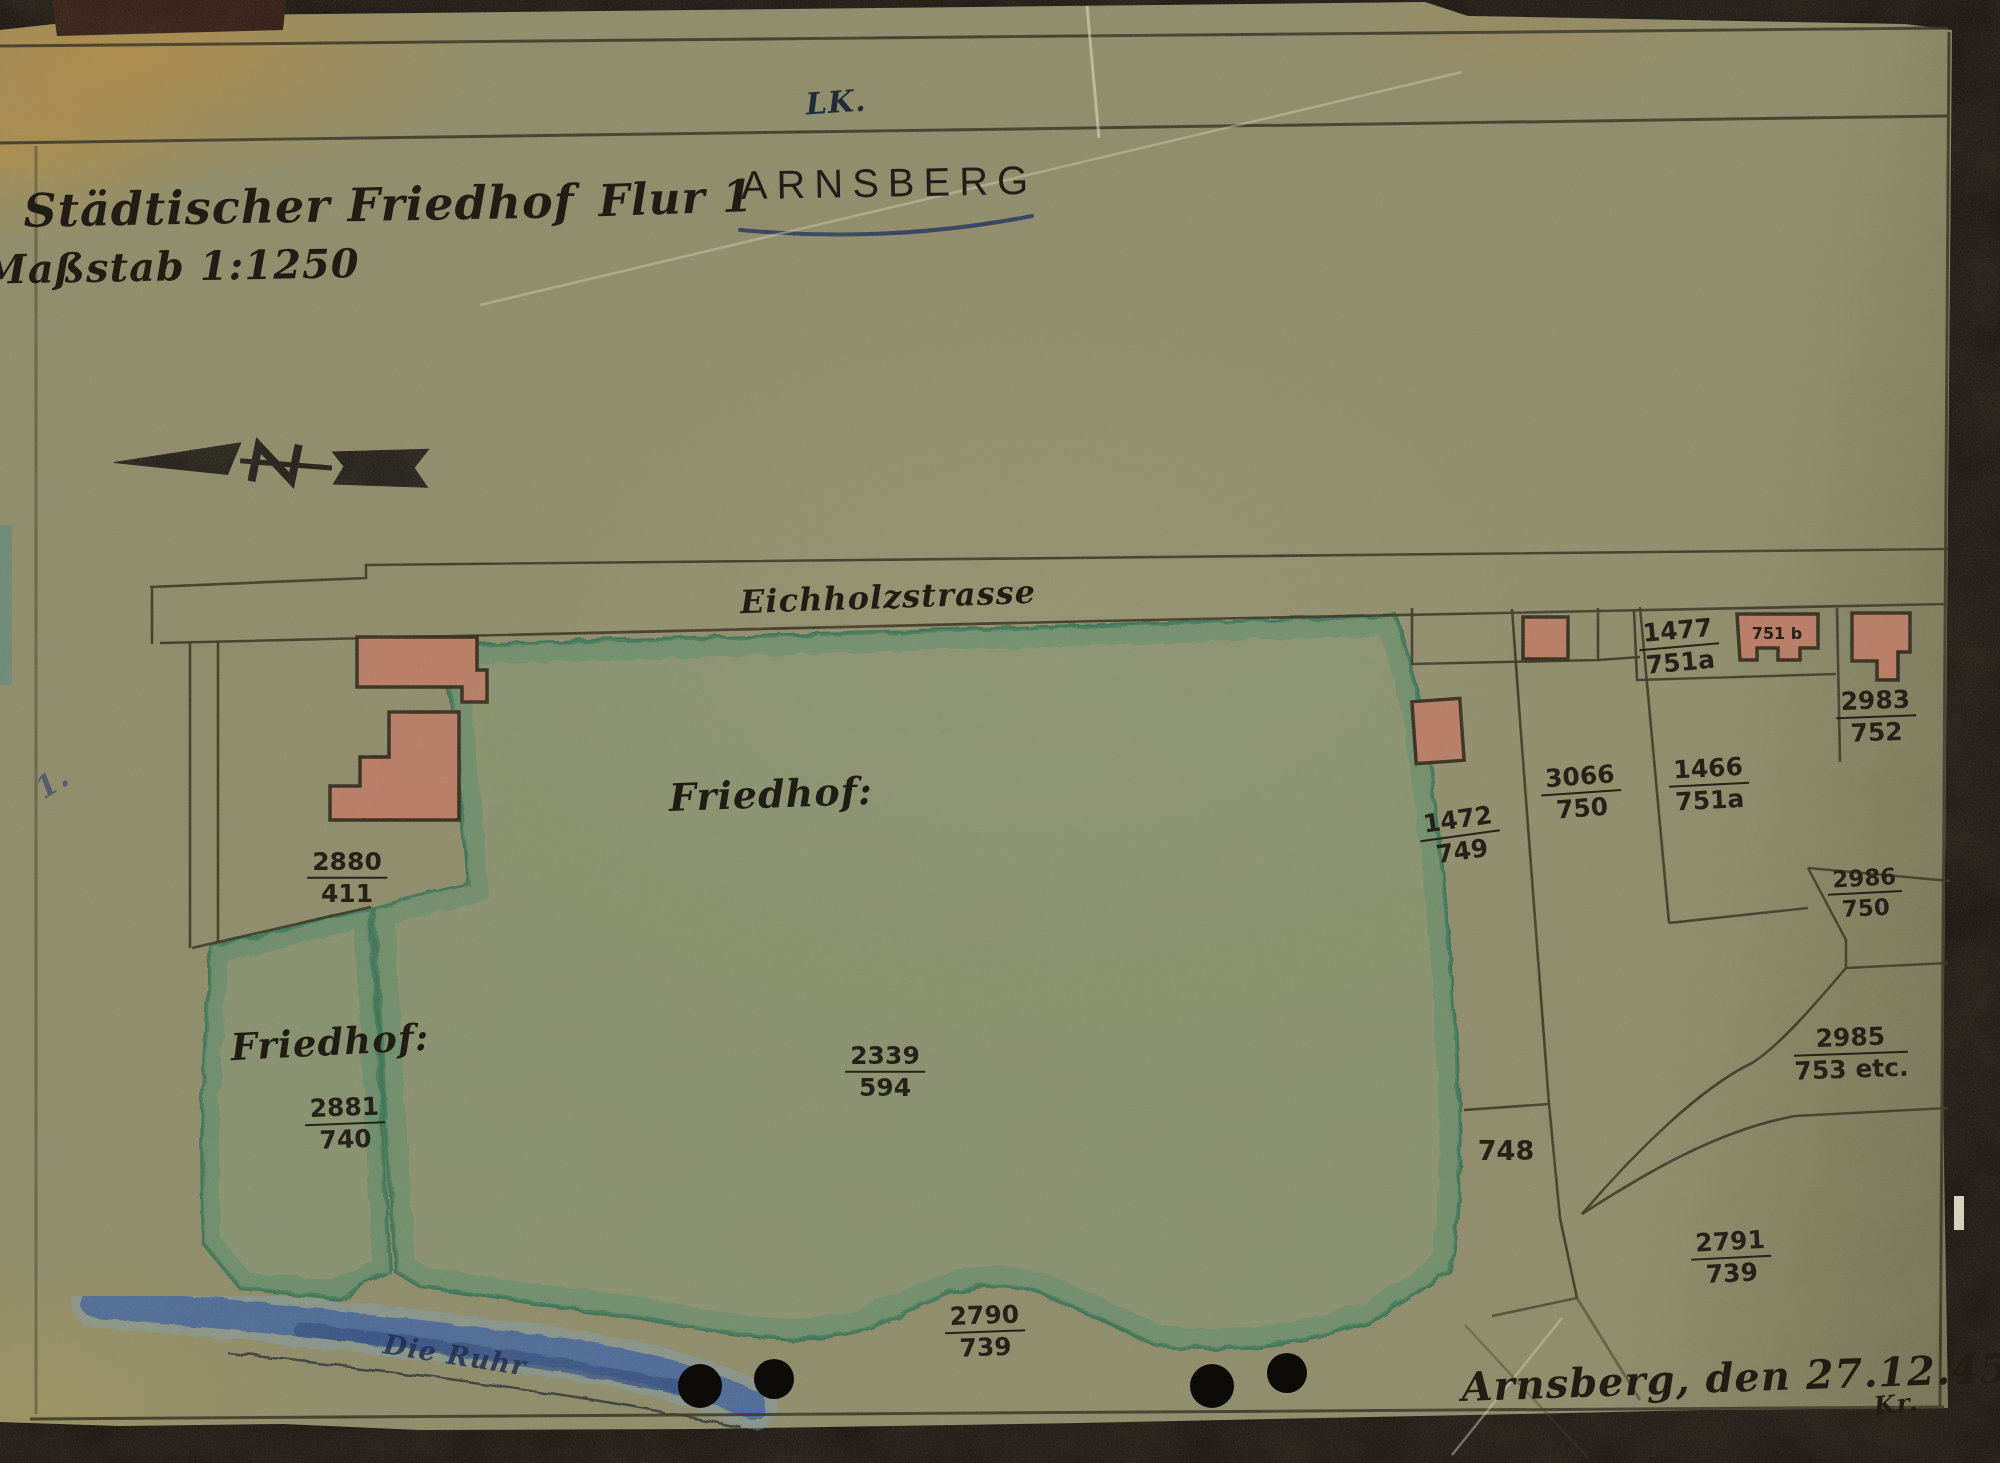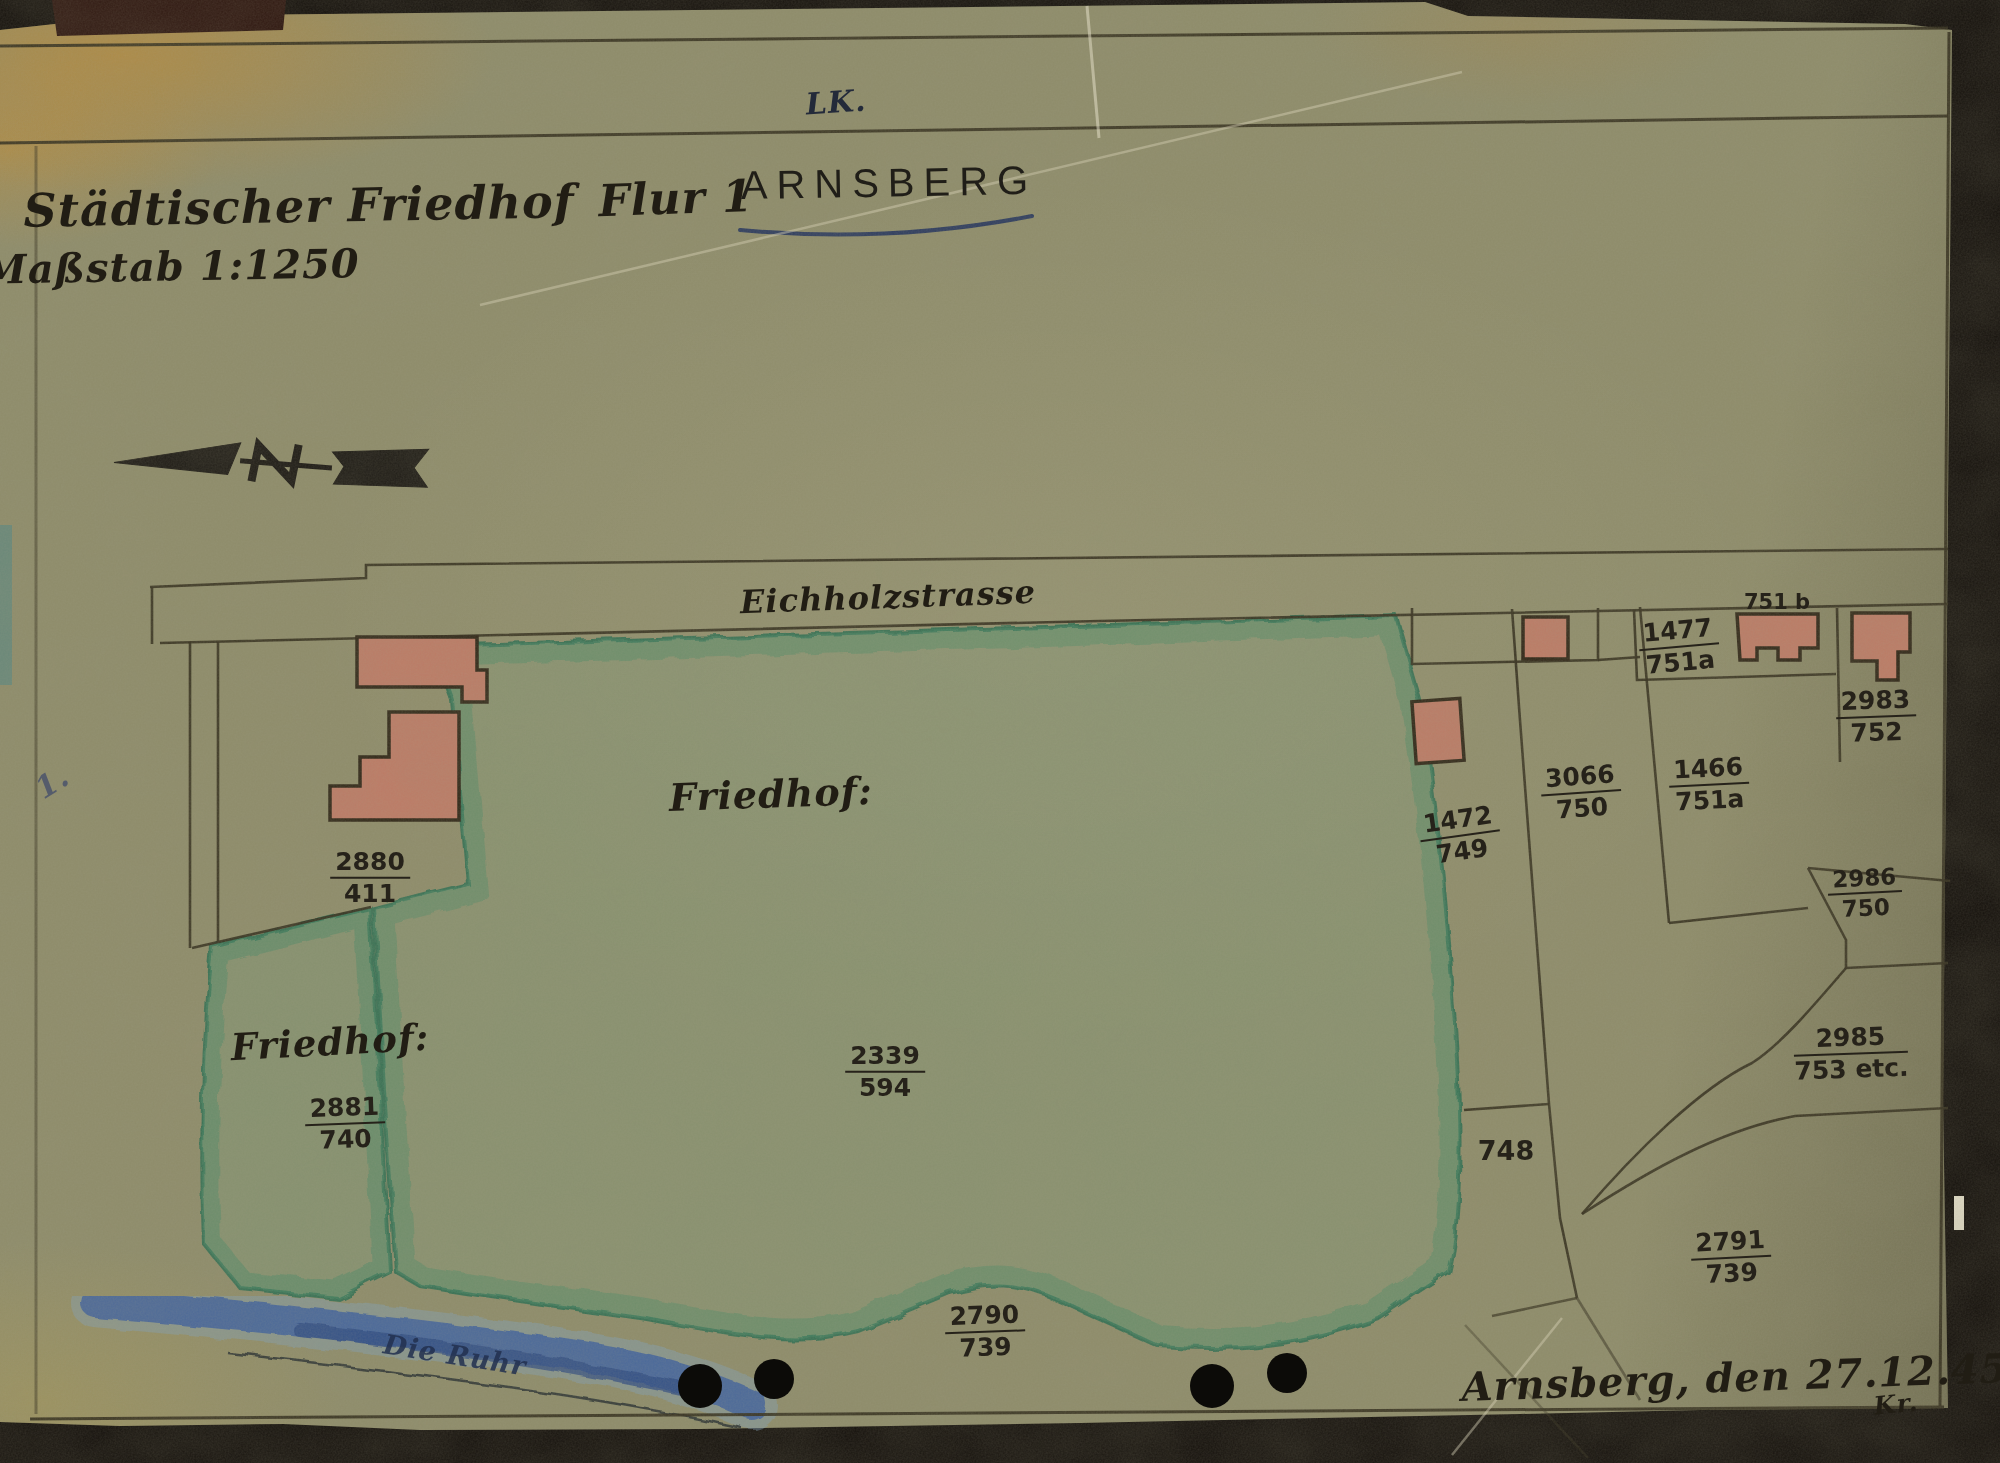--- a/index.html
+++ b/index.html
@@ -163,21 +163,21 @@
     <div class="lbl script" style="left:171px;top:266px;font-size:40px;--r:-1deg">Maßstab 1:1250</div>
     <div class="lbl script" style="left:676px;top:198px;font-size:44px;--r:-2deg">Flur 1</div>
     <div class="lbl caps" style="left:889px;top:183px;font-size:40px;--r:-1deg">ARNSBERG</div>
 
     <div class="lbl script" style="left:888px;top:597px;font-size:32px;--r:-2deg">Eichholzstrasse</div>
     <div class="lbl script" style="left:771px;top:794px;font-size:38px;--r:-2deg">Friedhof:</div>
     <div class="lbl script" style="left:330px;top:1042px;font-size:37px;--r:-3deg">Friedhof:</div>
     <div class="lbl script" style="left:455px;top:1355px;font-size:27px;--r:9deg;color:#22304f;opacity:.85">Die Ruhr</div>
     <div class="lbl script" style="left:52px;top:782px;font-size:30px;--r:-32deg;color:#47506b;opacity:.8">1.</div>
 
-    <div class="frac" style="left:370px;top:878px">
+    <div class="frac" style="left:347px;top:878px">
       <span class="num">2880</span>
       <span class="den">411</span>
     </div>
     <div class="frac" style="left:345px;top:1124px;--r:-2deg">
       <span class="num">2881</span>
       <span class="den">740</span>
     </div>
     <div class="frac" style="left:885px;top:1072px">
       <span class="num">2339</span>
       <span class="den">594</span>
@@ -213,19 +213,19 @@
     <div class="frac" style="left:1851px;top:1054px;--r:-2deg">
       <span class="num">2985</span>
       <span class="den">753 etc.</span>
     </div>
     <div class="frac" style="left:1731px;top:1258px;--r:-3deg">
       <span class="num">2791</span>
       <span class="den">739</span>
     </div>
 
     <div class="plain" style="left:1506px;top:1150px">748</div>
-    <div class="plain" style="left:1777px;top:602px;font-size:21px">751 b</div>
+    <div class="plain" style="left:1777px;top:633px;font-size:16px">751 b</div>
 
     <div class="lbl script" style="left:1735px;top:1377px;font-size:40px;--r:-2deg">Arnsberg, den 27.12.45</div>
     <div class="lbl script" style="left:1896px;top:1404px;font-size:25px;--r:-6deg">Kr.</div>
   </div>
 
 </div>
 
 </body></html>

